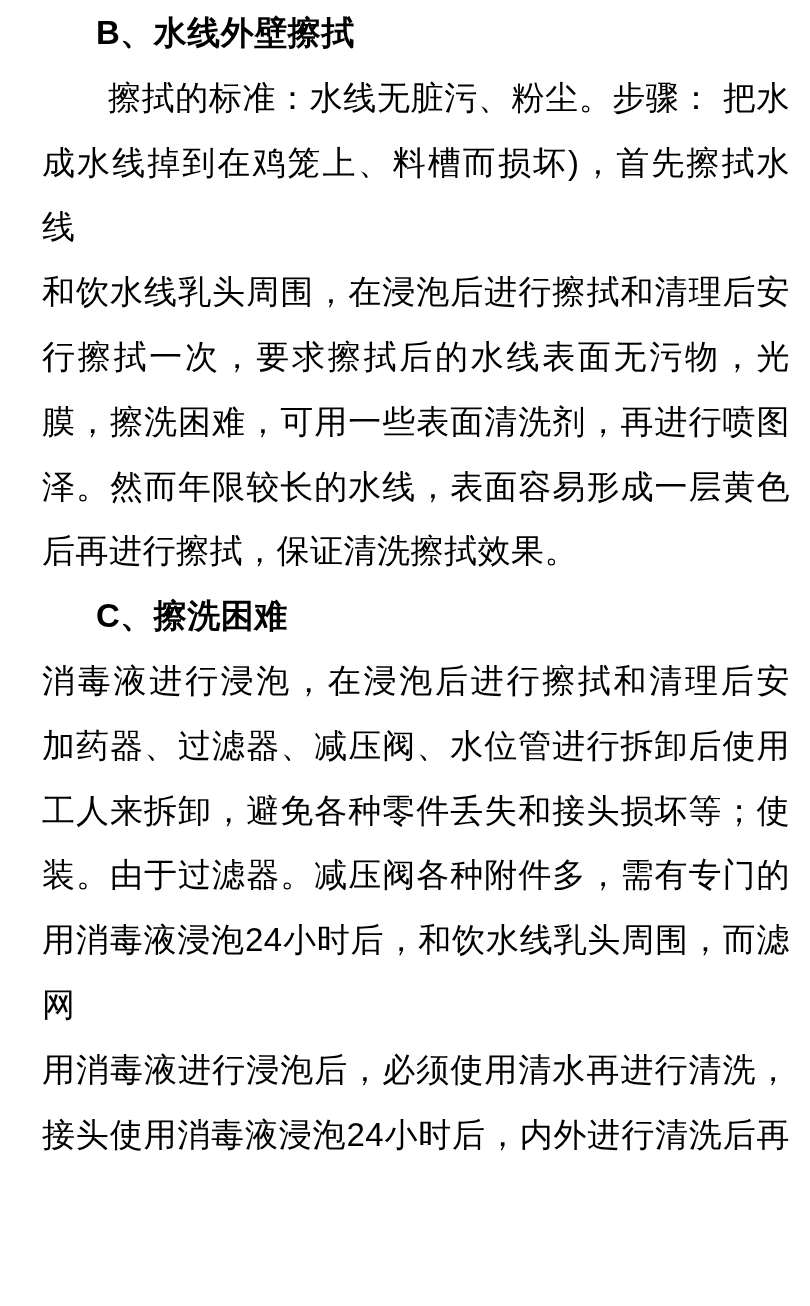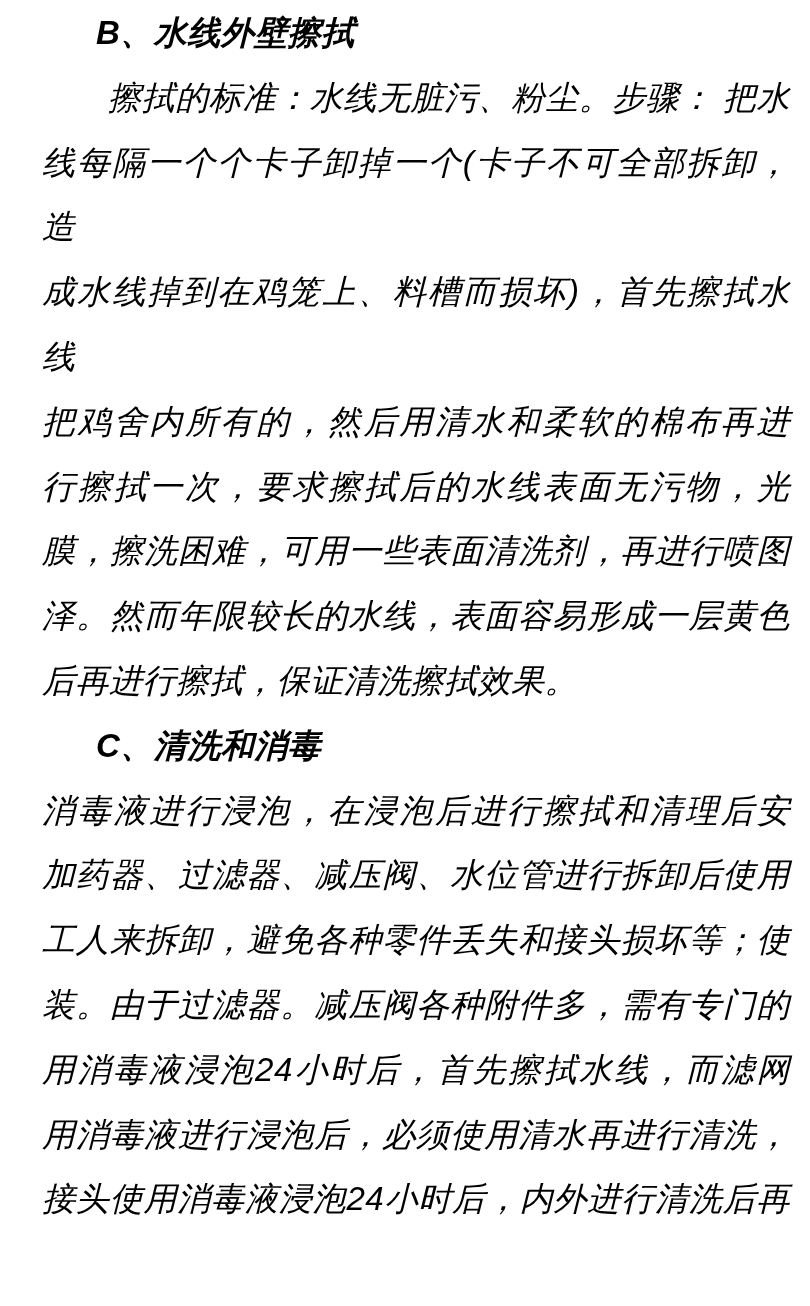--- a/index.html
+++ b/index.html
@@ -13,21 +13,20 @@
     overflow: hidden;
     color: #000000;
     font-family: "Liberation Sans", sans-serif;
   }
   .page {
     box-sizing: border-box;
     width: 810px;
     height: 1306px;
     padding: 1px 20px 0 42px;
     background: #ffffff;
-    font-style: italic;
   }
   .line {
     font-size: 33px;
     line-height: 64.8px;
     letter-spacing: 0.5px;
     text-align: justify;
     text-align-last: justify;
     text-justify: inter-character;
     white-space: normal;
     margin: 0;
@@ -47,31 +46,30 @@
   }
 </style>
 </head>
 <body>
 
 <main class="page">
 
   <h2 class="line heading">B、水线外壁擦拭</h2>
 
   <div class="line indent">擦拭的标准：水线无脏污、粉尘。步骤： 把水</div>
-  <div class="line">线每隔一个个卡子卸掉一个(卡子不可全部拆卸，造</div>
   <div class="line">成水线掉到在鸡笼上、料槽而损坏)，首先擦拭水线</div>
-  <div class="line">把鸡舍内所有的，然后用清水和柔软的棉布再进</div>
+  <div class="line">和饮水线乳头周围，在浸泡后进行擦拭和清理后安</div>
   <div class="line">行擦拭一次，要求擦拭后的水线表面无污物，光</div>
   <div class="line">膜，擦洗困难，可用一些表面清洗剂，再进行喷图</div>
   <div class="line">泽。然而年限较长的水线，表面容易形成一层黄色</div>
   <div class="line end">后再进行擦拭，保证清洗擦拭效果。</div>
 
-  <h2 class="line heading">C、清洗和消毒</h2>
+  <h2 class="line heading">C、擦洗困难</h2>
 
   <div class="line">消毒液进行浸泡，在浸泡后进行擦拭和清理后安</div>
   <div class="line">加药器、过滤器、减压阀、水位管进行拆卸后使用</div>
   <div class="line">工人来拆卸，避免各种零件丢失和接头损坏等；使</div>
   <div class="line">装。由于过滤器。减压阀各种附件多，需有专门的</div>
-  <div class="line">用消毒液浸泡24小时后，首先擦拭水线，而滤网</div>
+  <div class="line">用消毒液浸泡24小时后，和饮水线乳头周围，而滤网</div>
   <div class="line">用消毒液进行浸泡后，必须使用清水再进行清洗，</div>
   <div class="line">接头使用消毒液浸泡24小时后，内外进行清洗后再</div>
 
 </main>
 
 </body></html>

